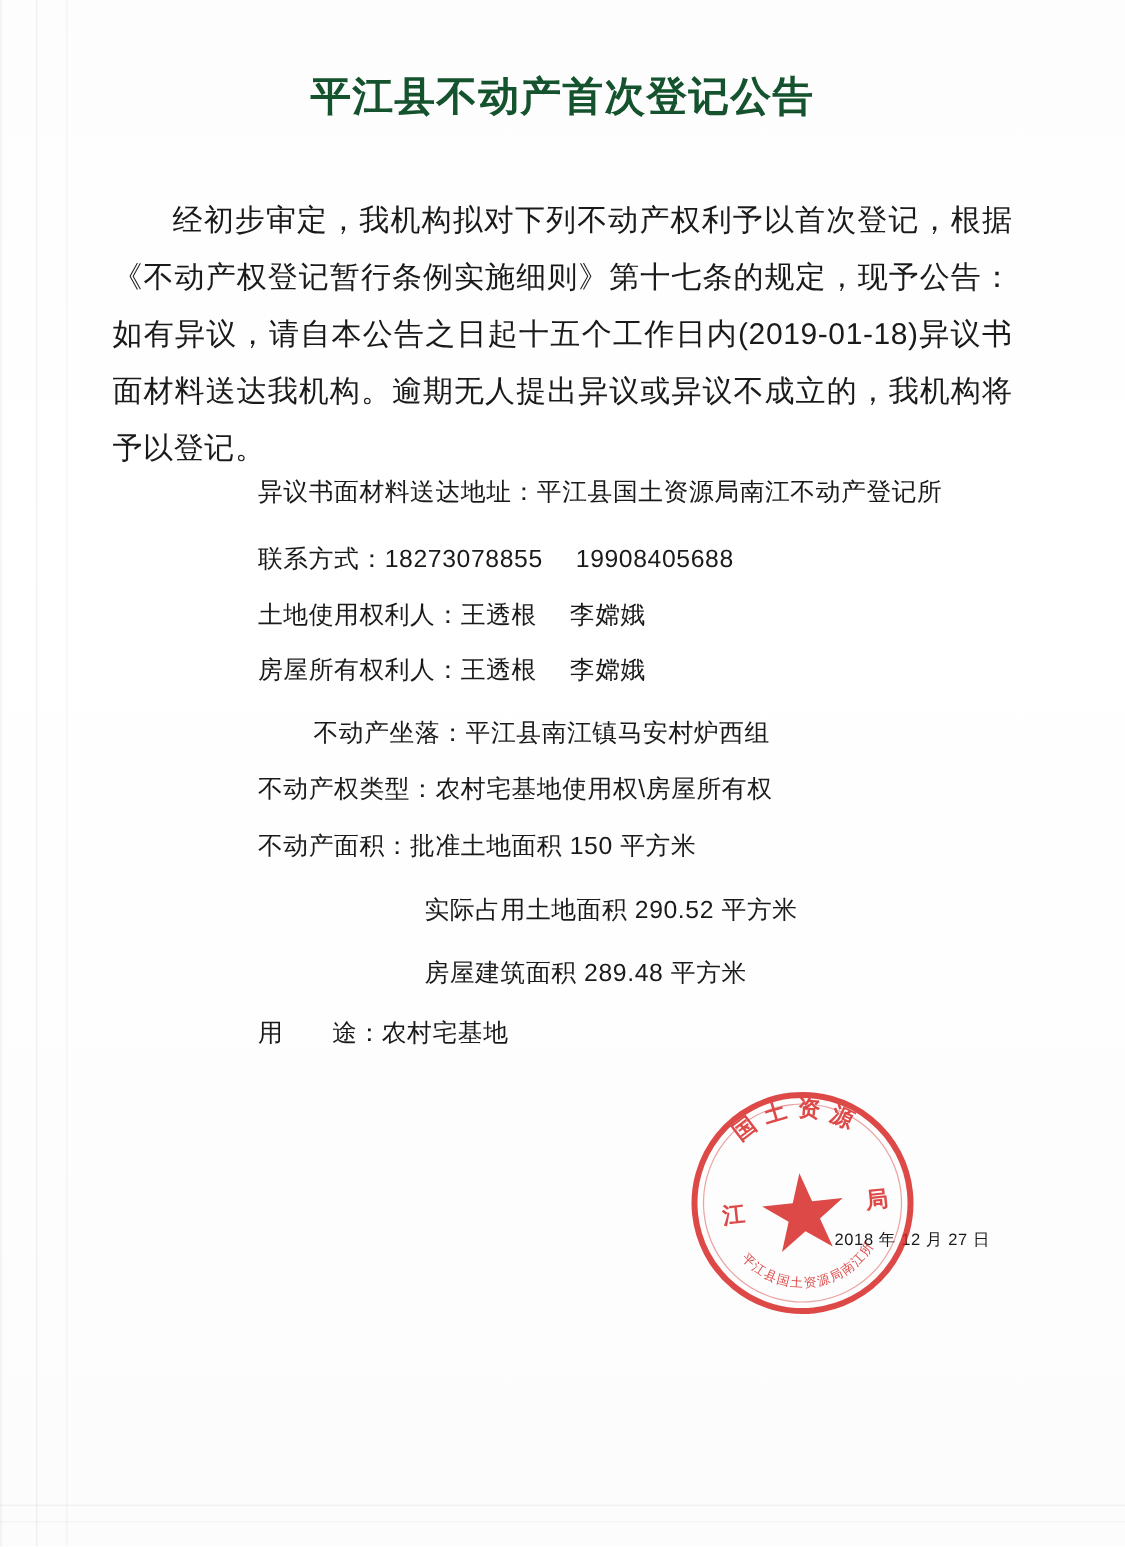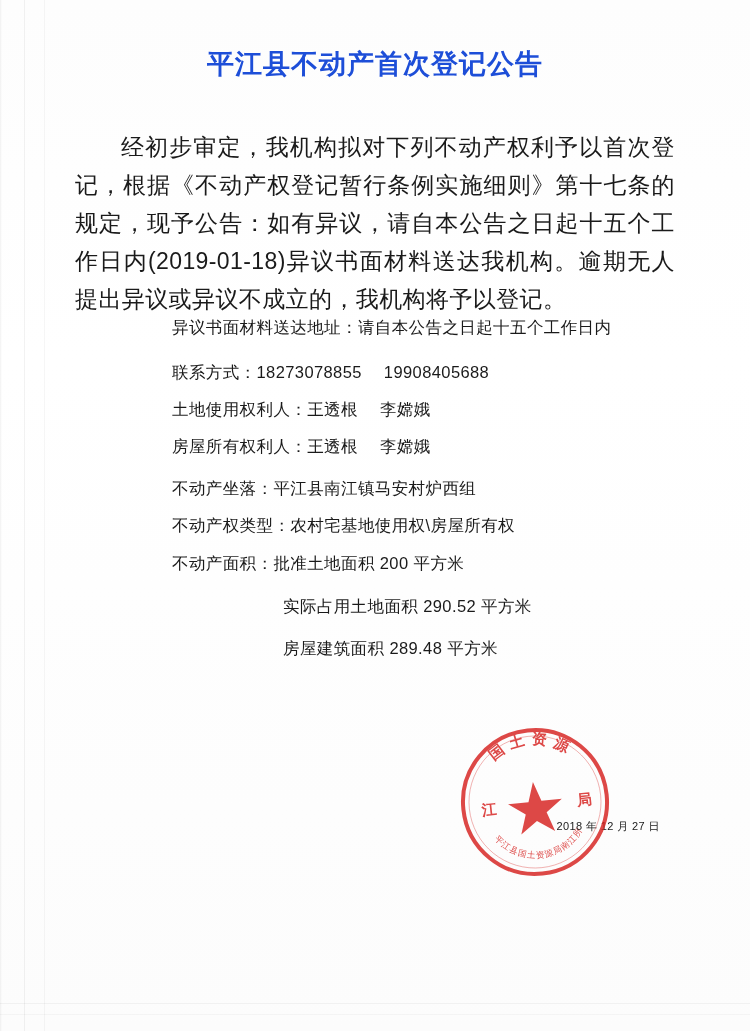--- a/index.html
+++ b/index.html
@@ -51,37 +51,37 @@
 
   .title {
     position: absolute;
     top: 46px;
     left: 0;
     width: 750px;
     text-align: center;
     font-size: 27px;
     font-weight: bold;
     letter-spacing: 1px;
-    color: #1d4ed8;
+    color: #14532d;
   }
 
   .doc-number {
     position: absolute;
     top: 90px;
     right: 75px;
     font-size: 16px;
     letter-spacing: 0.5px;
   }
 
   .para {
     position: absolute;
     left: 75px;
     top: 128px;
     width: 600px;
-    font-size: 23px;
+    font-size: 20px;
     line-height: 38px;
     text-align: justify;
     text-indent: 2em;
     letter-spacing: 0.4px;
   }
 
   .field {
     position: absolute;
     left: 172px;
     font-size: 16.5px;
@@ -89,21 +89,21 @@
     white-space: nowrap;
   }
   .field .label { }
   .field .value { }
   .gap { display: inline-block; width: 22px; }
 
   .f-addr   { top: 317px; }
   .f-phone  { top: 362px; }
   .f-land   { top: 399px; }
   .f-house  { top: 436px; }
-  .f-loc    { top: 478px; }
+  .f-loc    { top: 478px; margin-left: 37px; }
   .f-type   { top: 515px; text-align: right; }
   .f-area   { top: 553px; }
   .f-area2  { left: 283px; top: 596px; }
   .f-area3  { left: 283px; top: 638px; }
   .f-use    { top: 678px; }
   .f-use .label { letter-spacing: 0; }
 
   .issuer {
     position: absolute;
     right: 72px;
@@ -154,21 +154,21 @@
 <div class="hfold h2"></div>
 
 <div class="content">
 
   <div class="title">平江县不动产首次登记公告</div>
 
 
   <div class="para">经初步审定，我机构拟对下列不动产权利予以首次登记，根据《不动产权登记暂行条例实施细则》第十七条的规定，现予公告：如有异议，请自本公告之日起十五个工作日内(2019-01-18)异议书面材料送达我机构。逾期无人提出异议或异议不成立的，我机构将予以登记。</div>
 
   <div class="field f-addr">
-    <span class="label">异议书面材料送达地址：</span><span class="value">请自本公告之日起十五个工作日内</span>
+    <span class="label">异议书面材料送达地址：</span><span class="value">平江县国土资源局南江不动产登记所</span>
   </div>
 
   <div class="field f-phone">
     <span class="label">联系方式：</span><span class="value">18273078855</span><span class="gap"></span><span class="value">19908405688</span>
   </div>
 
   <div class="field f-land">
     <span class="label">土地使用权利人：</span><span class="value">王透根</span><span class="gap"></span><span class="value">李嫦娥</span>
   </div>
 
@@ -178,31 +178,34 @@
 
   <div class="field f-loc">
     <span class="label">不动产坐落：</span><span class="value">平江县南江镇马安村炉西组</span>
   </div>
 
   <div class="field f-type">
     <span class="label">不动产权类型：</span><span class="value">农村宅基地使用权\房屋所有权</span>
   </div>
 
   <div class="field f-area">
-    <span class="label">不动产面积：</span><span class="value">批准土地面积 200 平方米</span>
+    <span class="label">不动产面积：</span><span class="value">批准土地面积 150 平方米</span>
   </div>
 
   <div class="field f-area2">
     <span class="value">实际占用土地面积 290.52 平方米</span>
   </div>
 
   <div class="field f-area3">
     <span class="value">房屋建筑面积 289.48 平方米</span>
   </div>
 
+  <div class="field f-use">
+    <span class="label">用　　途：</span><span class="value">农村宅基地</span>
+  </div>
 
   <div class="issue-date">2018 年 12 月 27 日</div>
 
   <div class="seal">
     <svg width="160" height="160" viewBox="0 0 160 160" xmlns="http://www.w3.org/2000/svg">
       <g opacity="0.82" transform="rotate(-6 80 80)">
         <circle cx="80" cy="80" r="72" fill="none" stroke="#d6211f" stroke-width="4"></circle>
         <circle cx="80" cy="80" r="66" fill="none" stroke="#d6211f" stroke-width="0.8" opacity="0.5"></circle>
         <path id="topArc" d="M 22 80 A 58 58 0 0 1 138 80" fill="none"></path>
         <text class="seal-text" text-anchor="middle">

